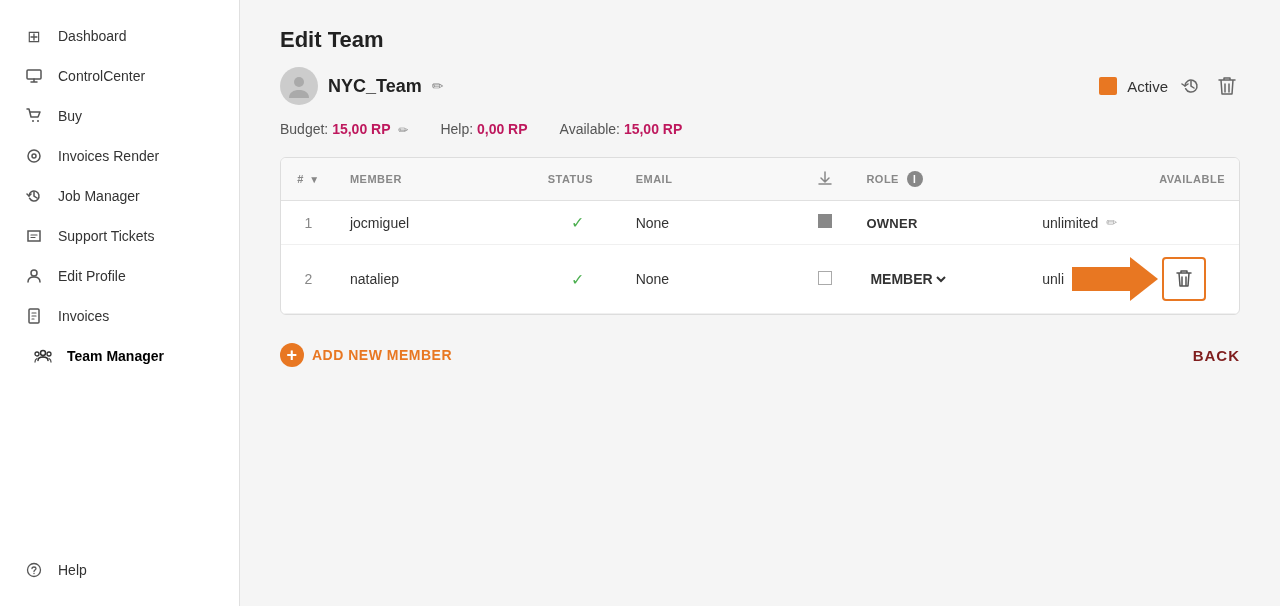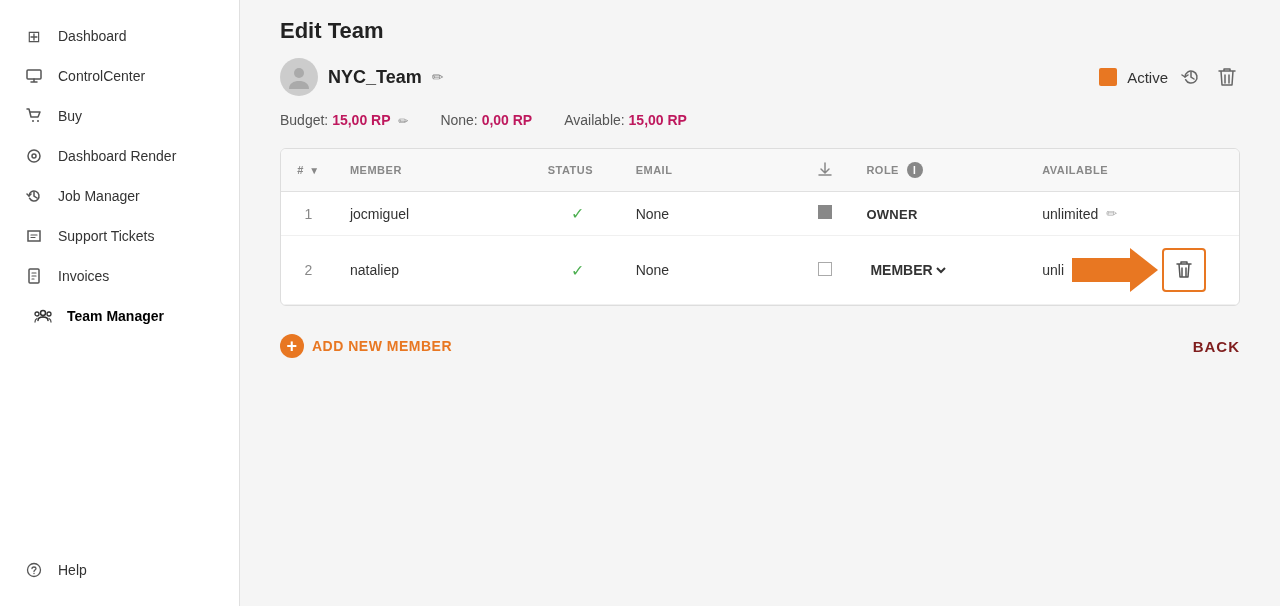--- a/index.html
+++ b/index.html
@@ -50,21 +50,21 @@
     .sidebar-version {
       font-size: 11px;
       color: #aaa;
       padding: 4px 24px;
     }
 
     
     .main {
       flex: 1;
       background: #f5f5f5;
-      padding: 18px 40px;
+      padding: 27px 40px;
       overflow-y: auto;
     }
 
     .page-title {
       font-size: 22px;
       font-weight: 700;
       color: #222;
       margin-bottom: 14px;
     }
 
@@ -188,21 +188,21 @@
       letter-spacing: 0.5px;
       text-align: left;
     }
 
     th.col-num { width: 50px; text-align: center; }
     th.col-member { width: 180px; }
     th.col-status { width: 80px; }
     th.col-email { width: 160px; }
     th.col-dl { width: 50px; text-align: center; }
     th.col-role { width: 160px; }
-    th.col-available { width: 180px; }
+    th.col-available { width: 180px; text-align: right; }
 
     td {
       padding: 12px 14px;
       font-size: 14px;
       color: #333;
       border-bottom: 1px solid #f0f0f0;
     }
 
     td.col-num { text-align: center; color: #888; }
     td.col-status { text-align: center; color: #4caf50; font-size: 16px; }
@@ -391,40 +391,49 @@
     </span>
     <span>Buy</span>
   </div>
   <div class="sidebar-item">
     <span class="sidebar-icon">
       <svg width="16" height="16" viewBox="0 0 16 16" fill="none">
           <circle cx="8" cy="8" r="6" stroke="#555" stroke-width="1.5"></circle>
           <circle cx="8" cy="8" r="2" stroke="#555" stroke-width="1.5"></circle>
         </svg>
     </span>
-    <span>Dashboard Render</span>
+    <span>Invoices Render</span>
   </div>
   <div class="sidebar-item">
     <span class="sidebar-icon">
       <svg width="16" height="16" viewBox="0 0 16 16" fill="none">
           <path d="M8 4v4l3 2" stroke="#555" stroke-width="1.5" stroke-linecap="round"></path>
           <path d="M3 8a5 5 0 1 1 .5 2.2" stroke="#555" stroke-width="1.5" stroke-linecap="round"></path>
           <path d="M1 6l2 2 2-2" stroke="#555" stroke-width="1.5" stroke-linecap="round" stroke-linejoin="round"></path>
         </svg>
     </span>
     <span>Job Manager</span>
   </div>
   <div class="sidebar-item">
     <span class="sidebar-icon">
       <svg width="16" height="16" viewBox="0 0 16 16" fill="none">
           <path d="M2 3h12v10H2z" stroke="#555" stroke-width="1.5"></path>
           <path d="M5 7h6M5 9.5h4" stroke="#555" stroke-width="1.2" stroke-linecap="round"></path>
         </svg>
     </span>
     <span>Support Tickets</span>
+  </div>
+  <div class="sidebar-item">
+    <span class="sidebar-icon">
+      <svg width="16" height="16" viewBox="0 0 16 16" fill="none">
+          <circle cx="8" cy="5" r="3" stroke="#555" stroke-width="1.5"></circle>
+          <path d="M2 14c0-3.314 2.686-5 6-5s6 1.686 6 5" stroke="#555" stroke-width="1.5" stroke-linecap="round"></path>
+        </svg>
+    </span>
+    <span>Edit Profile</span>
   </div>
   <div class="sidebar-item">
     <span class="sidebar-icon">
       <svg width="16" height="16" viewBox="0 0 16 16" fill="none">
           <rect x="3" y="1" width="10" height="14" rx="1" stroke="#555" stroke-width="1.5"></rect>
           <path d="M6 5h4M6 8h4M6 11h2" stroke="#555" stroke-width="1.2" stroke-linecap="round"></path>
         </svg>
     </span>
     <span>Invoices</span>
   </div>
@@ -486,21 +495,21 @@
       </div>
     </div>
   </div>
 
   <div class="budget-row">
     <span>
       <span>Budget:</span>&nbsp;<strong>15,00 RP</strong>
       &nbsp;<span style="cursor:pointer;color:#888;font-size:12px;">✏</span>
     </span>
     <span>
-      <span>None:</span>&nbsp;<strong>0,00 RP</strong>
+      <span>Help:</span>&nbsp;<strong>0,00 RP</strong>
     </span>
     <span>
       <span>Available:</span>&nbsp;<strong>15,00 RP</strong>
     </span>
   </div>
 
   <div class="table-container">
     <table>
       <thead>
         <tr>

